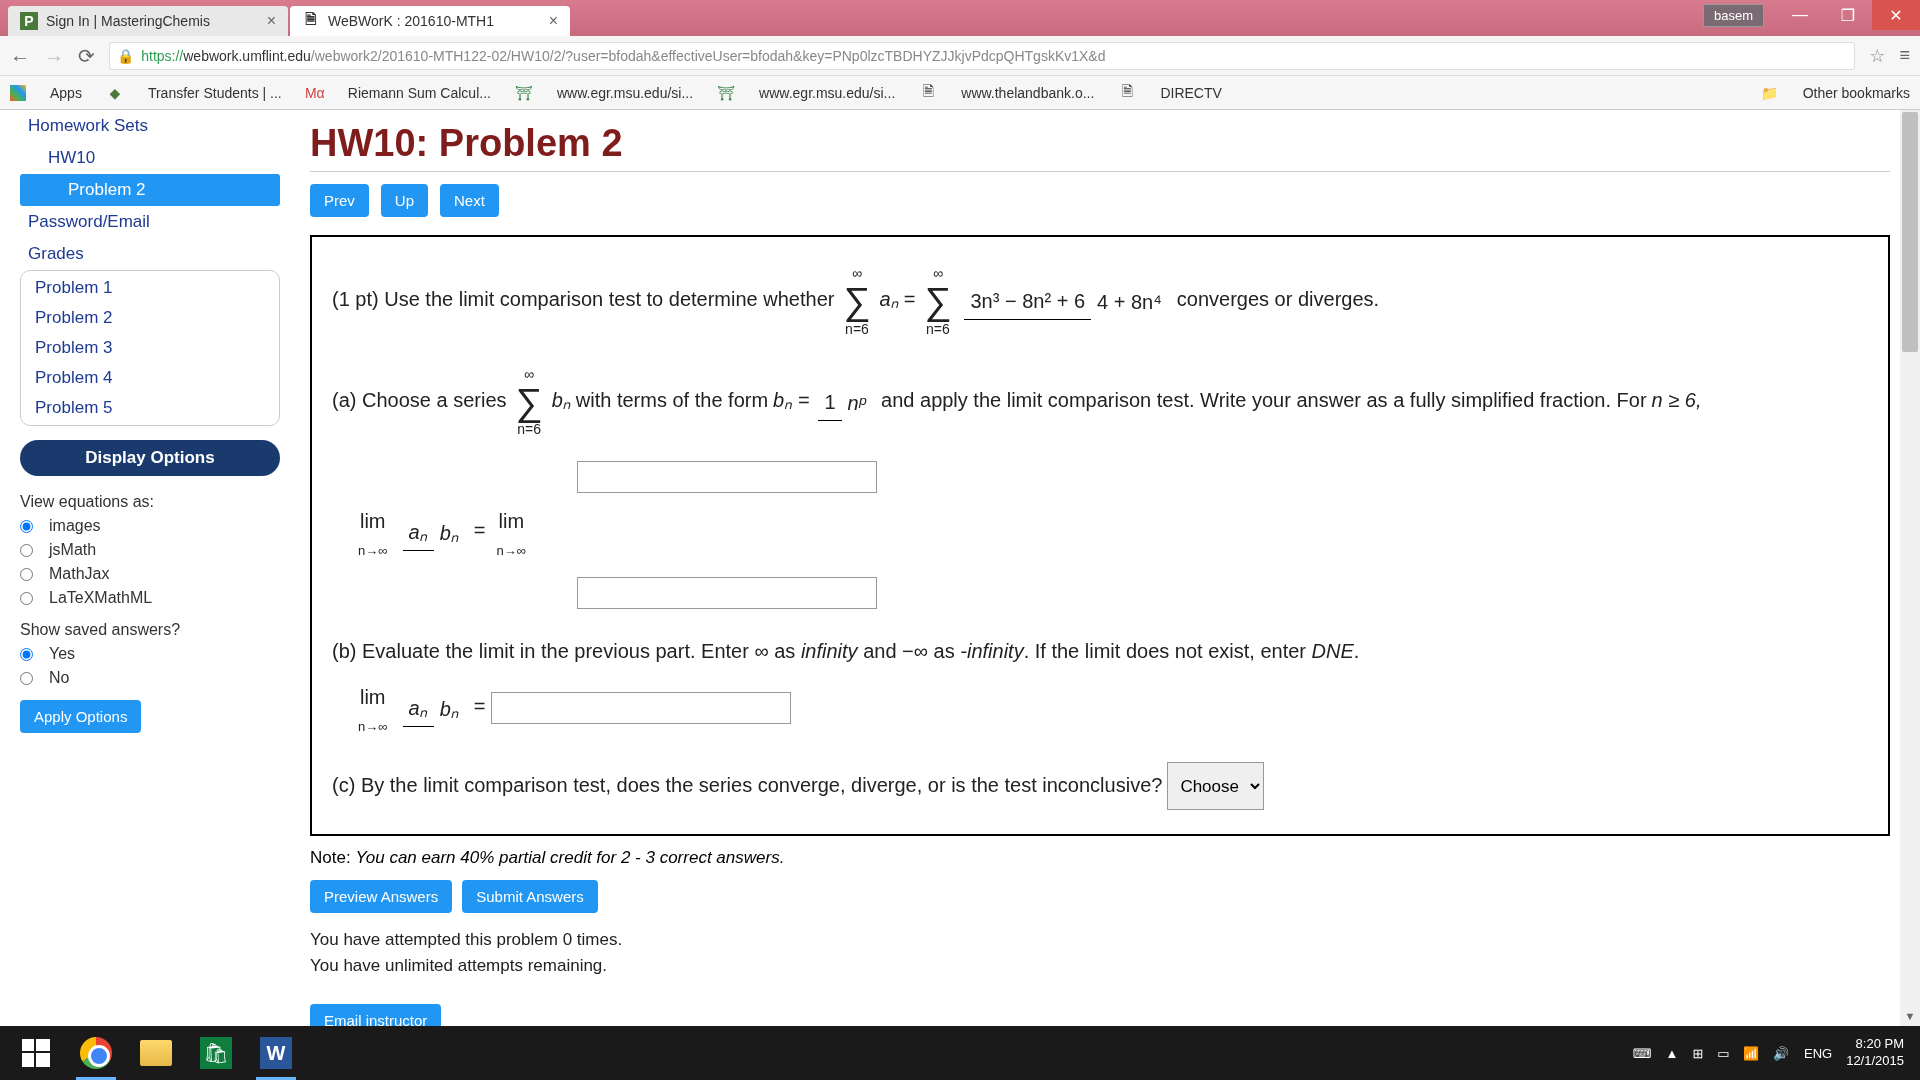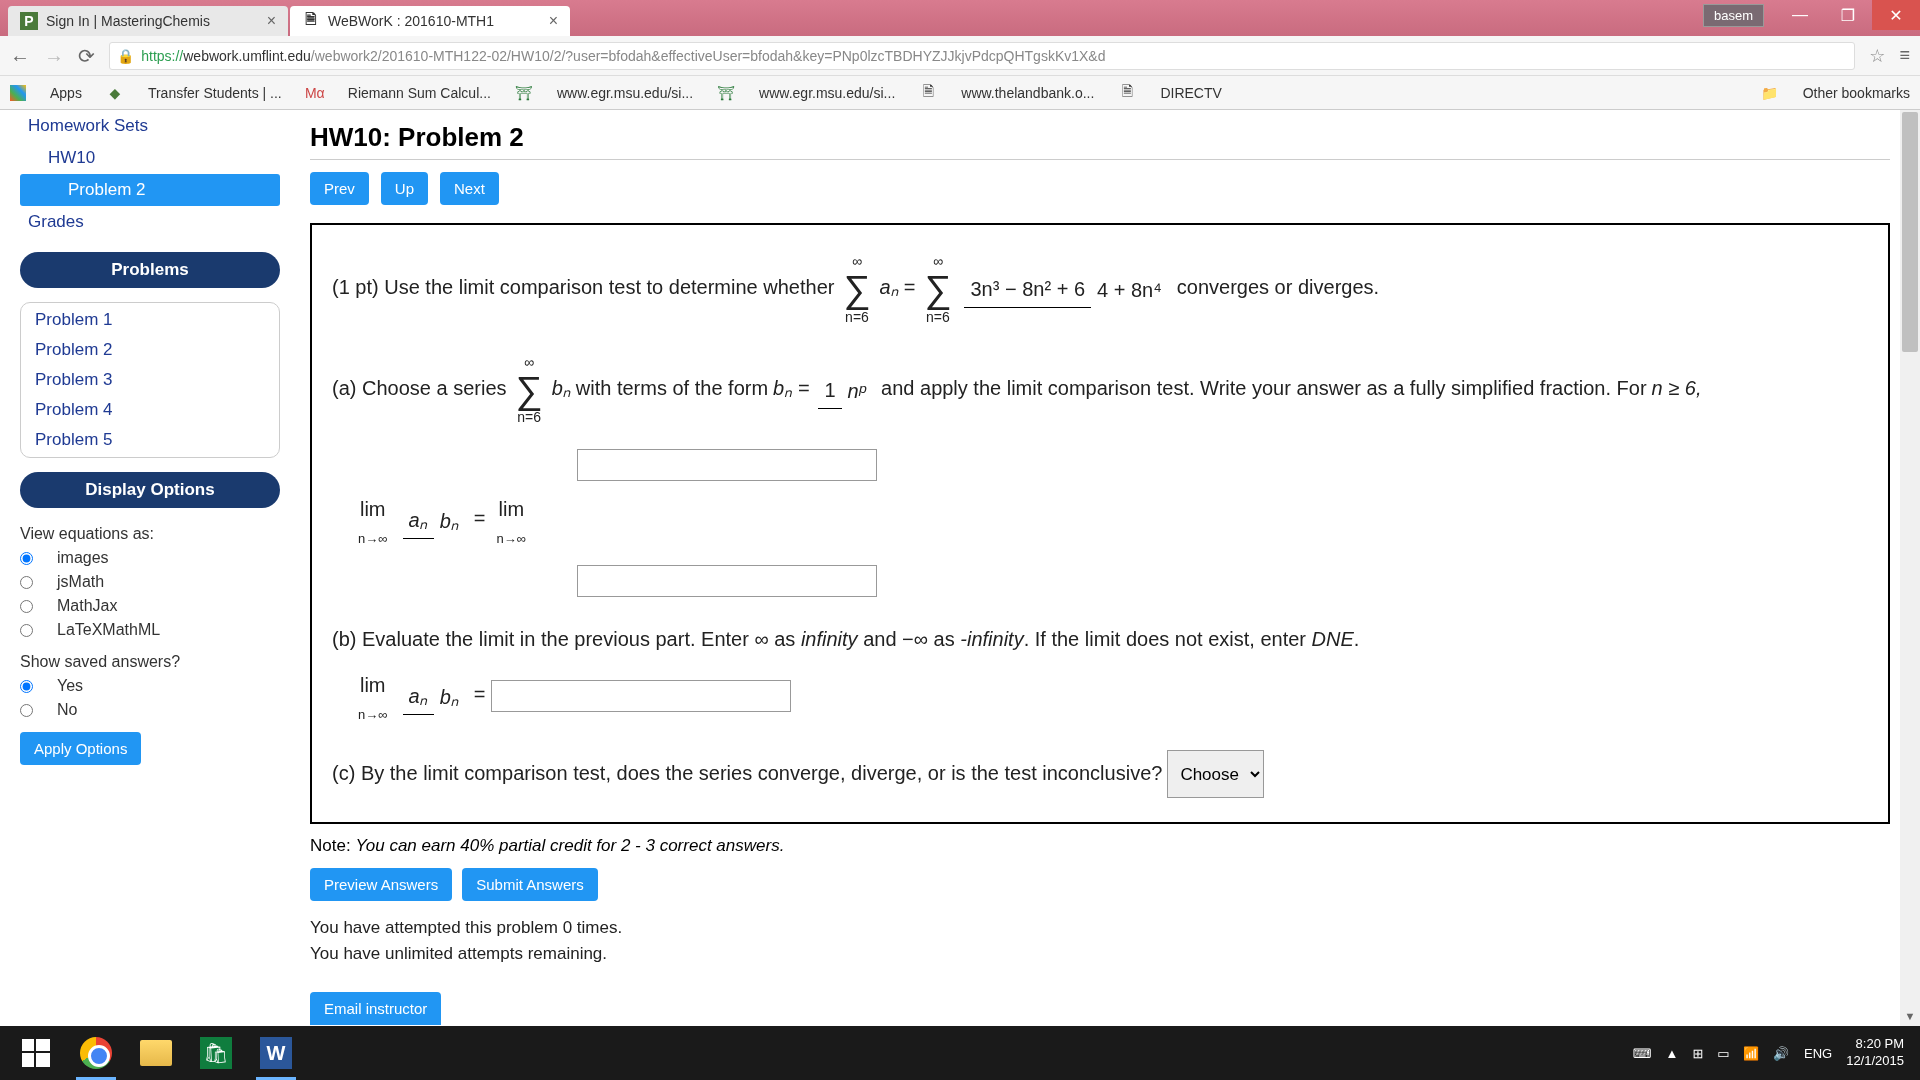--- a/index.html
+++ b/index.html
@@ -31,24 +31,24 @@
 .content{display:flex;height:calc(1080px - 36px - 40px - 34px - 54px);overflow:hidden;position:relative}
 .sidebar{width:300px;padding:0 20px;font-size:17px;color:#333}
 .side-link{color:#1f3a93;padding:6px 8px;cursor:pointer}
 .side-link.indent1{padding-left:28px}
 .side-link.indent2{padding-left:48px}
 .side-link.active{background:#2196f3;color:#fff;border-radius:3px}
 .side-header{background:#1a3a6e;color:#fff;padding:8px 16px;border-radius:18px;font-weight:bold;margin:14px 0;text-align:center}
 .side-box{border:1px solid #ccc;border-radius:10px;padding:2px 14px;margin-bottom:14px}
 .side-box .side-link{color:#1f3a93;padding:5px 0}
 .opt-label{color:#333;padding:3px 0;font-size:16px}
-.radio-row{display:flex;align-items:center;gap:24px;padding:3px 0;font-size:16px}
+.radio-row{display:flex;align-items:center;gap:16px;padding:3px 0;font-size:16px}
 .btn{background:#2196f3;color:#fff;border:none;padding:8px 14px;border-radius:4px;font-size:15px;cursor:pointer}
 .main{flex:1;padding:0 30px 0 10px;overflow-y:auto}
-.main h1{font-size:26px;font-weight:bold;color:#000000;margin:12px 0 6px}
+.main h1{font-size:38px;font-weight:bold;color:#7f1d1d;margin:12px 0 6px}
 .hr{border-bottom:1px solid #ccc;margin-bottom:12px}
 .nav-btns{display:flex;gap:12px;margin-bottom:18px}
 .problem-box{border:2px solid #000;padding:24px 20px;font-size:17px;line-height:1.8;color:#222}
 .math{font-family:'Times New Roman',serif;font-size:20px}
 .sum{display:inline-flex;flex-direction:column;align-items:center;vertical-align:middle;margin:0 4px}
 .sum .sig{font-size:38px;line-height:0.8}
 .sum .top,.sum .bot{font-size:14px}
 .frac{display:inline-flex;flex-direction:row;align-items:flex-end;vertical-align:middle;margin:0 4px}
 .frac .top{border-bottom:1.5px solid #000;padding:0 6px}
 .frac .bot{padding:0 6px}
@@ -147,23 +147,23 @@
       <span class="ic" style="color:#e6b84a">📁</span>
       <span>Other bookmarks</span>
     </div>
 </div>
 
 <div class="content">
   <div class="sidebar">
     <div class="side-link">Homework Sets</div>
     <div class="side-link indent1">HW10</div>
     <div class="side-link indent2 active">Problem 2</div>
+    <div class="side-link">Password/Email</div>
     <div class="side-link">Grades</div>
 
-    <div class="side-header">Problems</div>
     <div class="side-box">
       <div class="side-link">Problem 1</div>
       <div class="side-link">Problem 2</div>
       <div class="side-link">Problem 3</div>
       <div class="side-link">Problem 4</div>
       <div class="side-link">Problem 5</div>
     </div>
 
     <div class="side-header">Display Options</div>
     <div class="opt-label">View equations as:</div>

